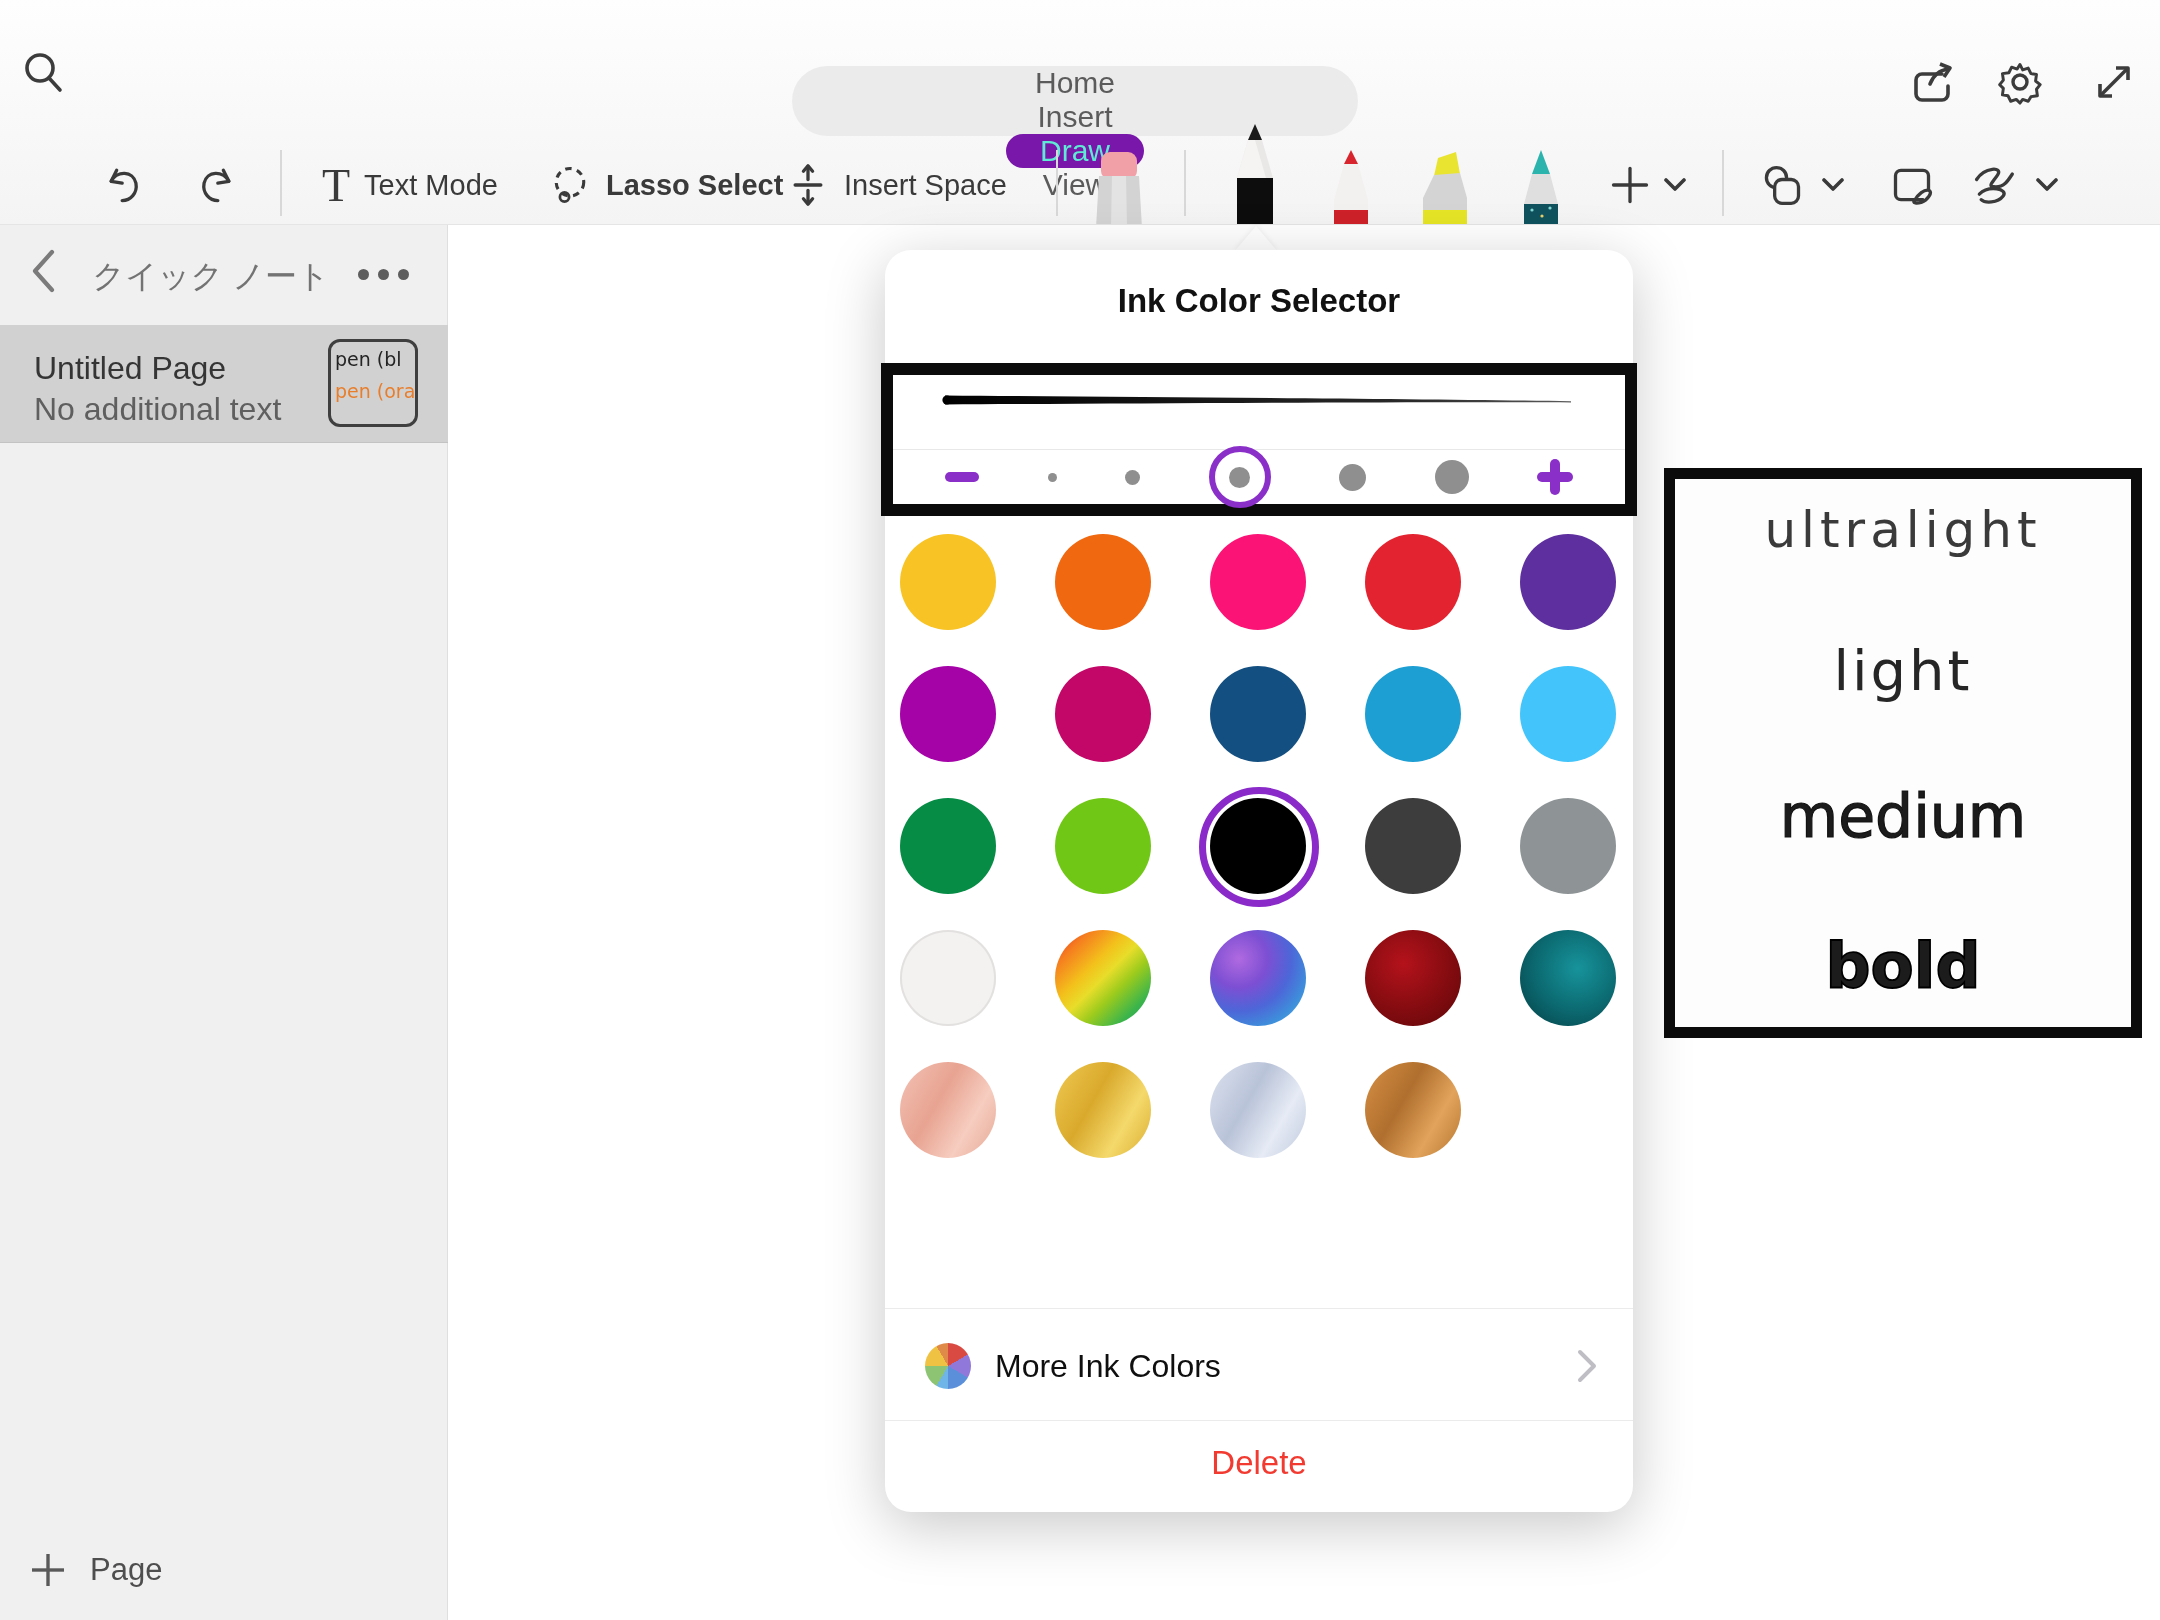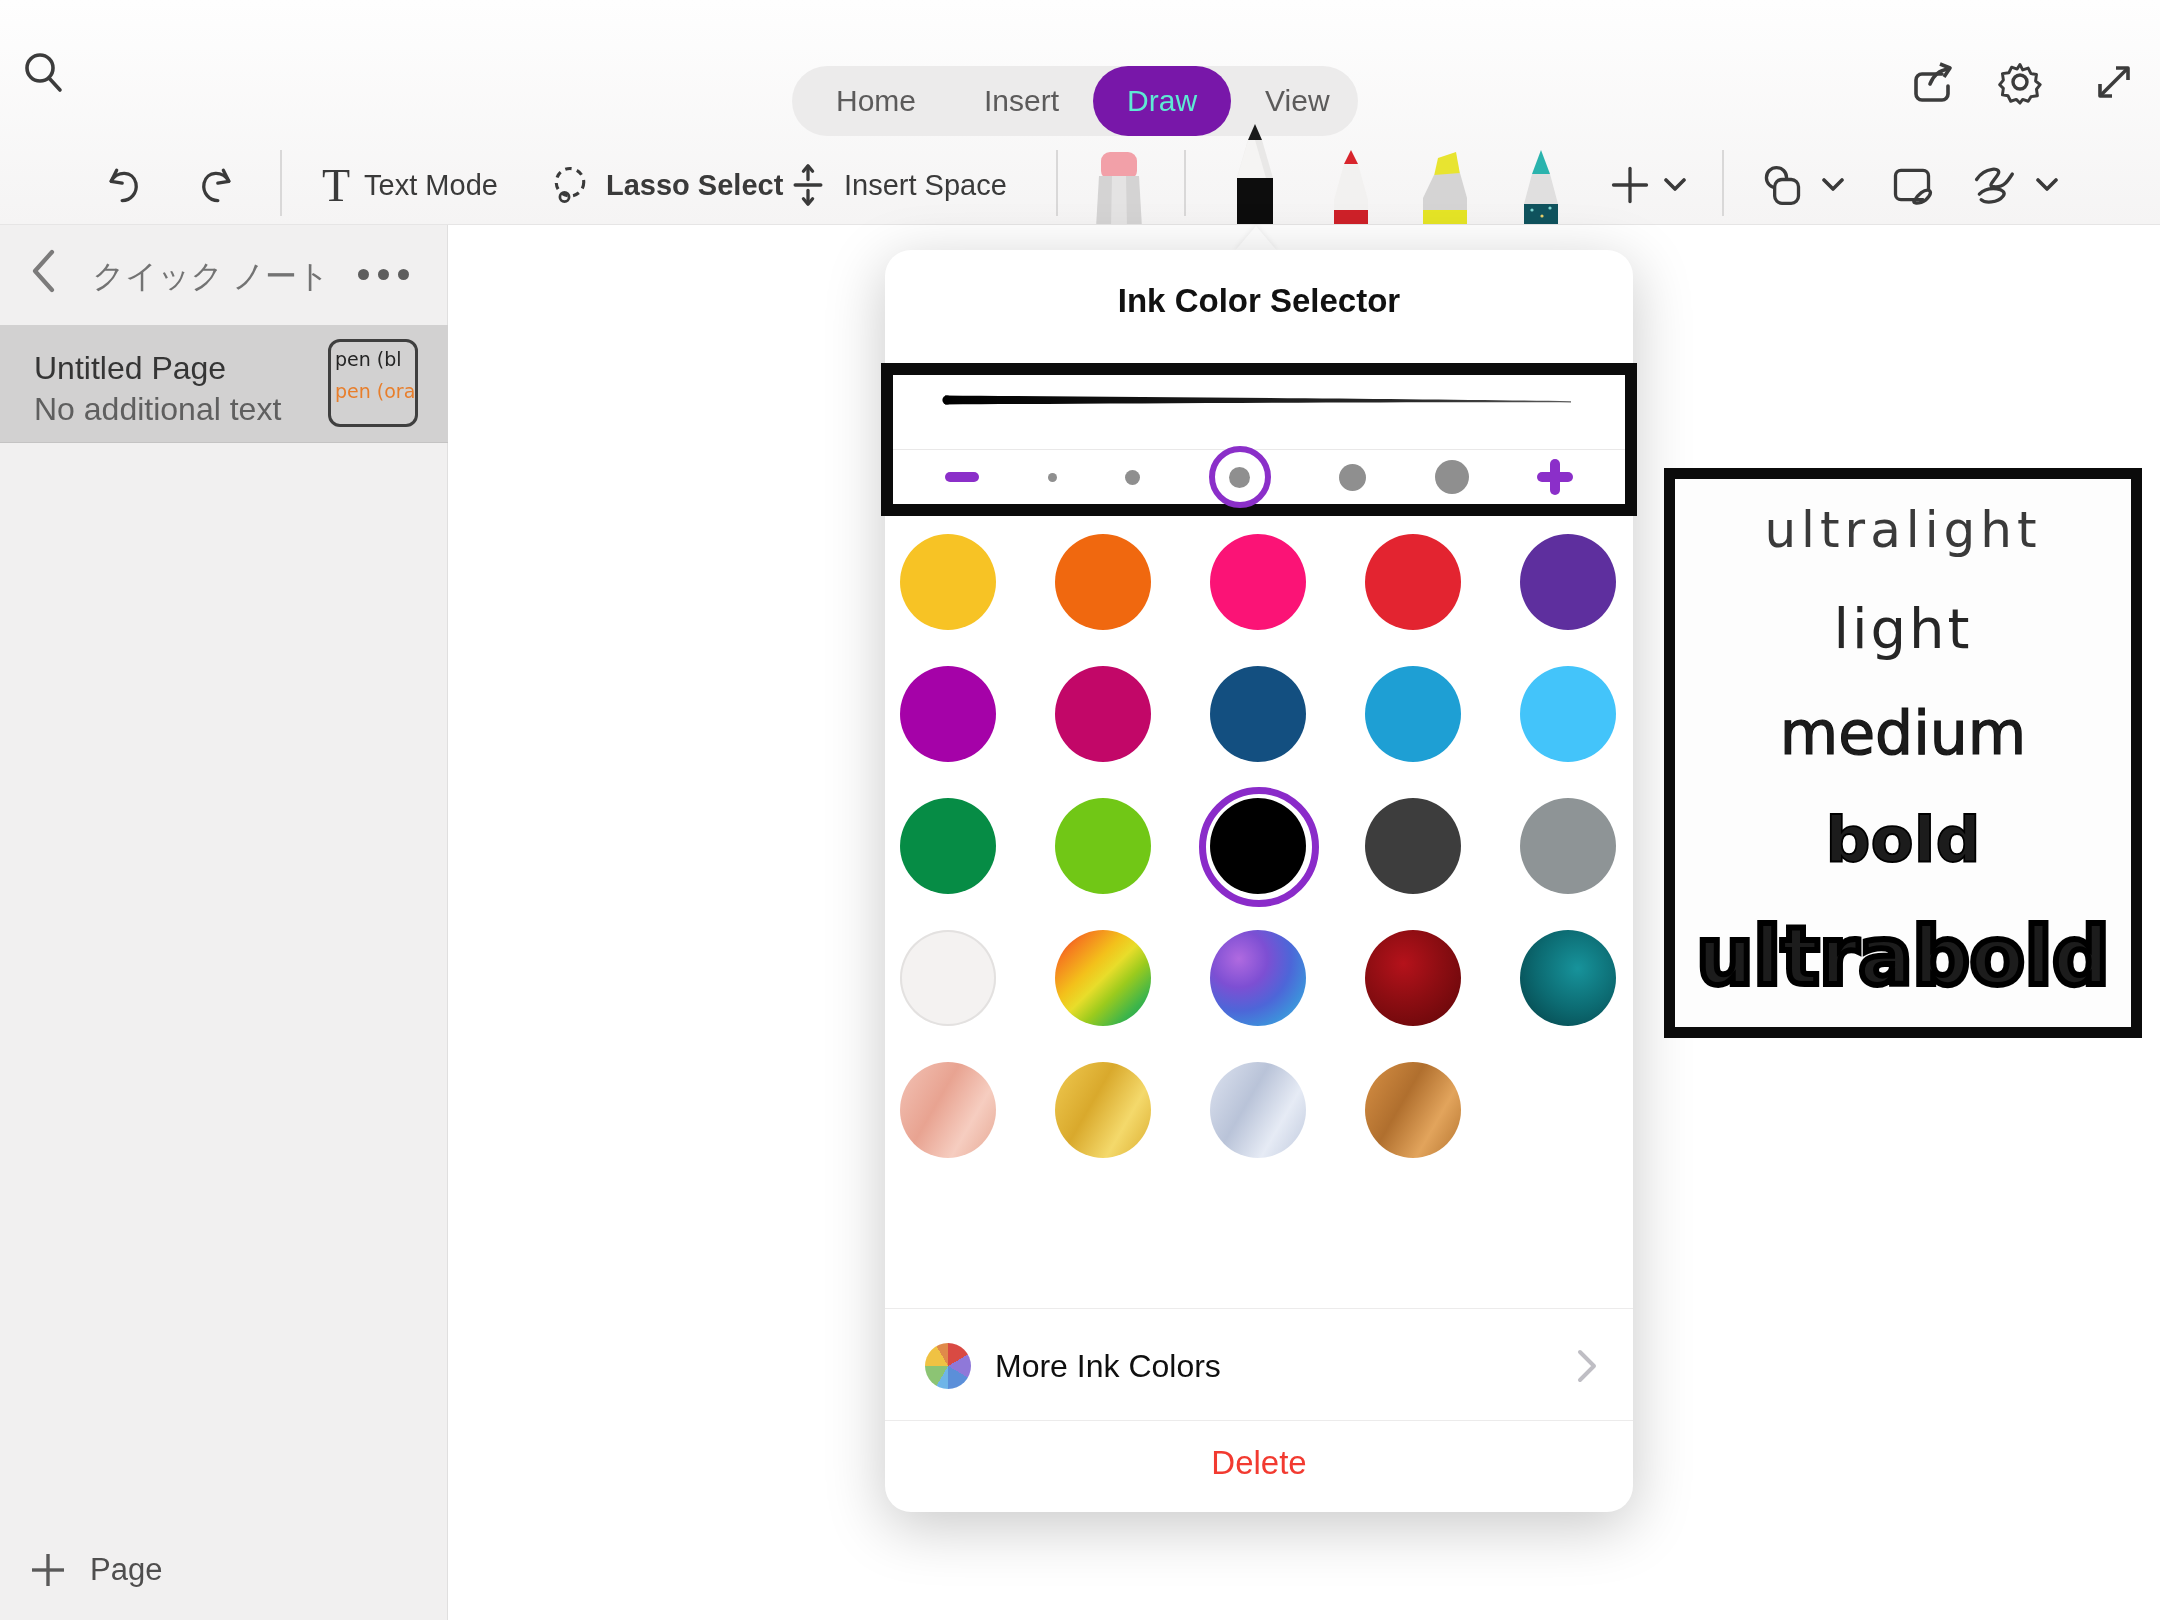--- a/index.html
+++ b/index.html
@@ -3,21 +3,21 @@
 <meta charset="utf-8">
 <style>
   * { margin:0; padding:0; box-sizing:border-box; }
   html,body { width:2160px; height:1620px; overflow:hidden; font-family:"Liberation Sans", sans-serif; background:#FFFFFF; }
   .abs { position:absolute; }
 
   
   #chrome { position:absolute; left:0; top:0; width:2160px; height:225px;
             background:linear-gradient(#FEFEFE,#F5F4F4); border-bottom:1px solid #E6E5E5; overflow:hidden; }
   .tabbar { position:absolute; left:792px; top:66px; width:566px; height:70px; background:#ECEBEB;
-            border-radius:35px; display:flex; align-items:center; justify-content:space-between; padding:8px 10px; }
+            border-radius:35px; display:flex; align-items:center; justify-content:space-between; padding:0 10px;flex-direction:column; }
   .tab { font-size:30px; color:#5C5B5B; padding:0 34px; height:70px; display:flex; align-items:center;
          border-radius:35px; cursor:default; }
   .tab.active { background:#7817A9; color:#5eead4; }
   .topicon { position:absolute; top:58px; width:48px; height:48px; color:#3C3C3C; }
 
   
   .tool { position:absolute; top:150px; height:70px; display:flex; align-items:center; color:#3A3A3A; font-size:29px; }
   .tdiv { position:absolute; top:150px; width:2px; height:66px; background:#D9D8D8; }
   .tlabel { margin-left:14px; white-space:nowrap; }
   .ticon { width:44px; height:44px; }
@@ -351,14 +351,13 @@
   </div>
   <div class="hair2"></div>
   <div class="delete">Delete</div>
 </div>
 
 <div id="weights">
   <div class="hw hw-1">ultralight</div>
   <div class="hw hw-2">light</div>
   <div class="hw hw-3">medium</div>
   <div class="hw hw-4">bold</div>
-  <div class="hw hw-5">ultrabold</div>
 </div>
 
 </body></html>

